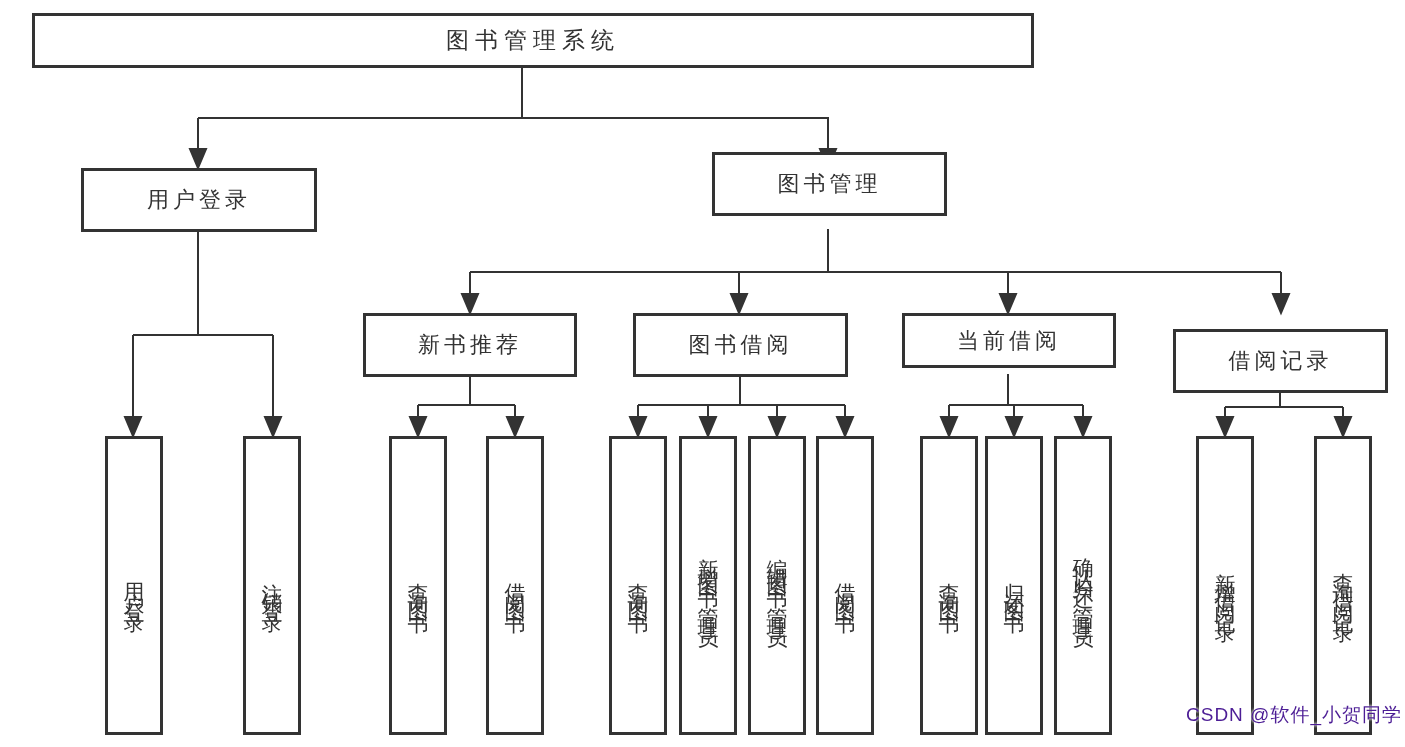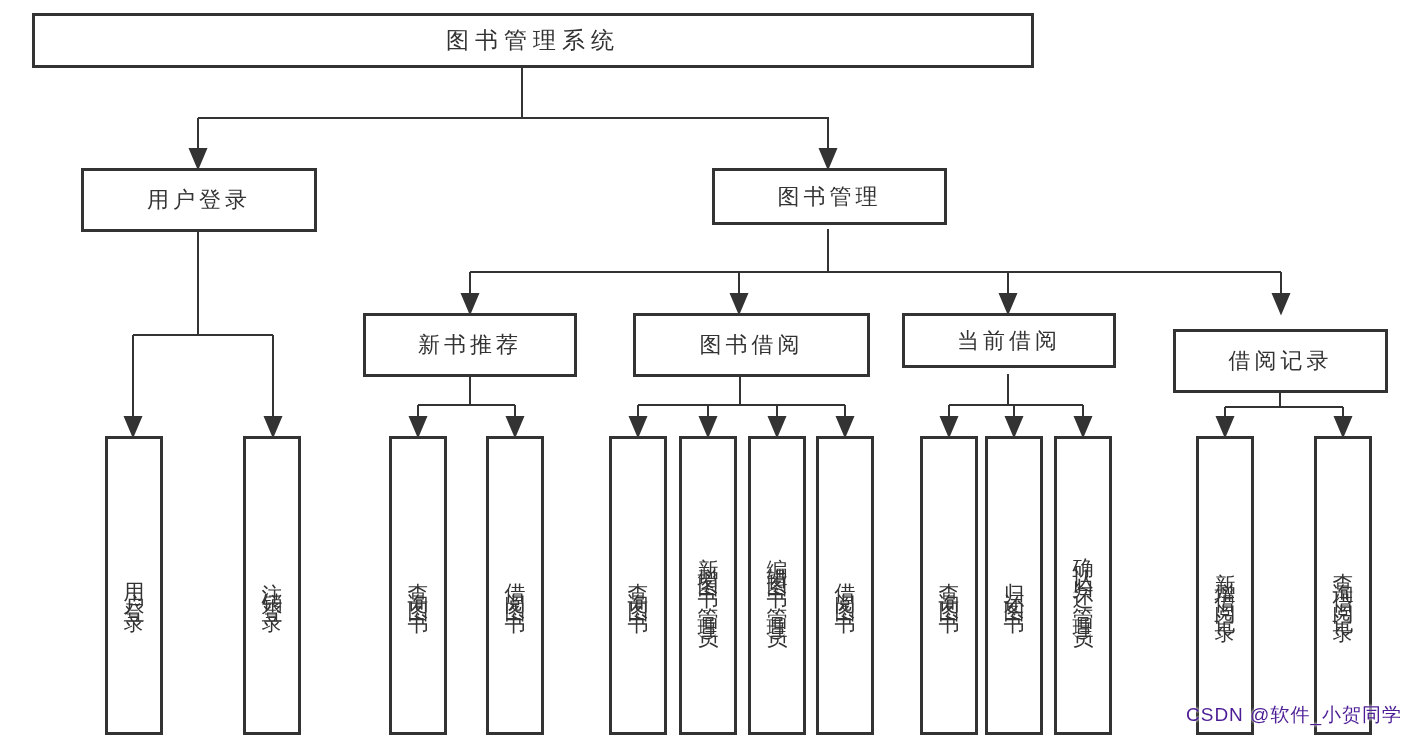--- a/index.html
+++ b/index.html
@@ -92,24 +92,24 @@
     <g stroke="#333333" stroke-width="2" fill="#333333">
       <path fill="none" d="M1280 374 V407 M1225 407 H1343 M1225 407 V418 M1343 407 V418"></path>
       <polygon points="1217,417 1233,417 1225,436"></polygon>
       <polygon points="1335,417 1351,417 1343,436"></polygon>
     </g>
   </svg>
 
   <div class="node title" style="left:21px; top:13px; width:1002px; height:55px;margin-left:11px;">图书管理系统</div>
 
   <div class="node" style="left:81px; top:168px; width:236px; height:64px;">用户登录</div>
-  <div class="node" style="left:712px; top:168px; width:235px; height:57px;">图书管理</div>
+  <div class="node" style="left:712px; top:152px; width:235px; height:64px;">图书管理</div>
 
   <div class="node" style="left:363px; top:313px; width:214px; height:64px;font-family:Liberation Serif, serif;">新书推荐</div>
-  <div class="node" style="left:633px; top:313px; width:237px; height:64px;">图书借阅</div>
+  <div class="node" style="left:633px; top:313px; width:215px; height:64px;">图书借阅</div>
   <div class="node" style="left:902px; top:313px; width:214px; height:55px;">当前借阅</div>
   <div class="node" style="left:1173px; top:313px; width:215px; height:64px;margin-top:16px;">借阅记录</div>
 
   <div class="node leaf" style="left:105px;">用户登录</div>
   <div class="node leaf" style="left:243px;">注销登录</div>
 
   <div class="node leaf" style="left:389px;">查询图书</div>
   <div class="node leaf" style="left:486px;">借阅图书</div>
 
   <div class="node leaf" style="left:609px;">查询图书</div>

